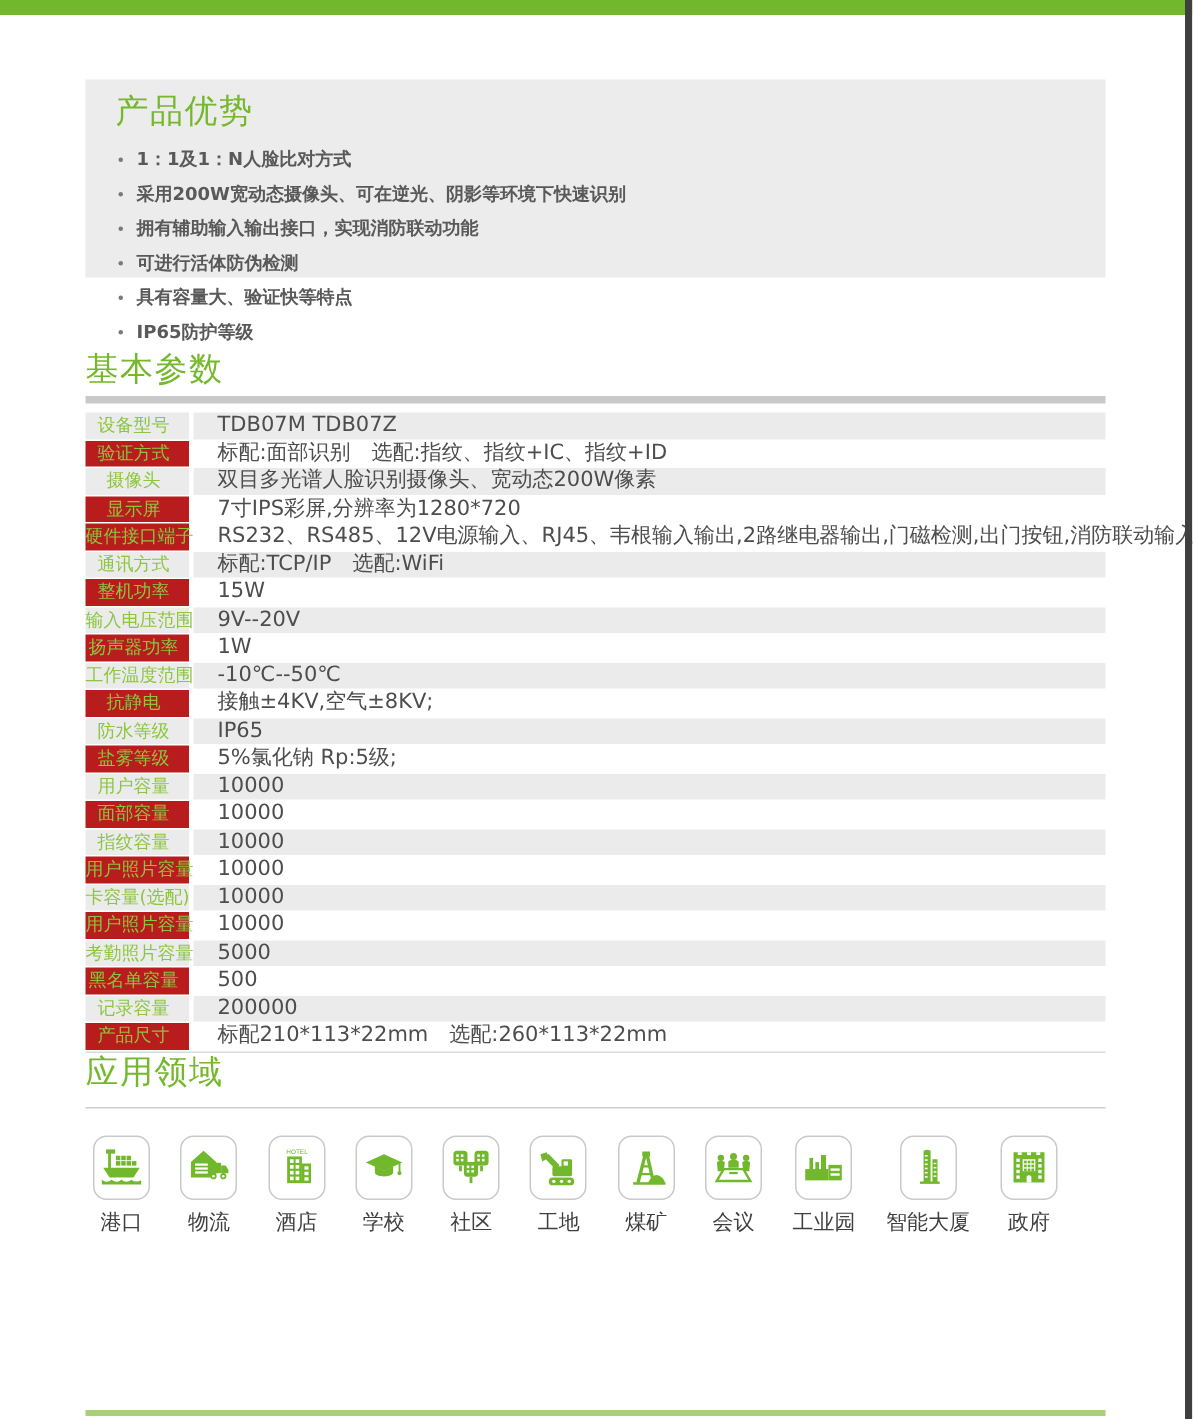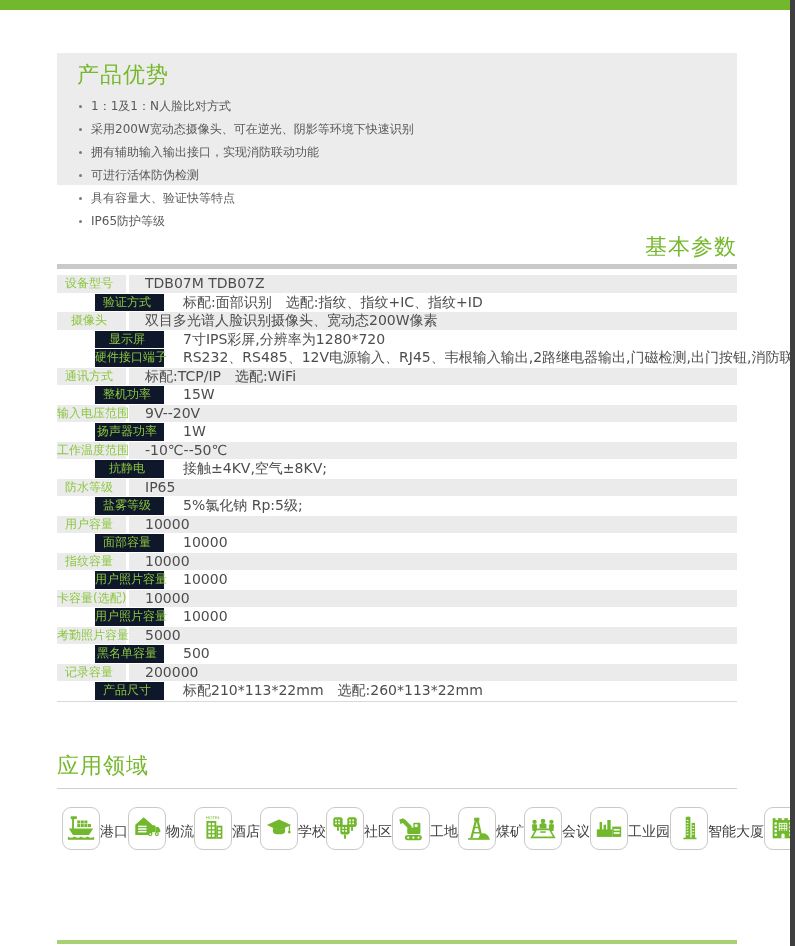--- a/index.html
+++ b/index.html
@@ -11,44 +11,44 @@
   .top-bar { width:795px; height:10px; background:#72b82c; }
   .right-edge { position:absolute; top:0; right:0; width:5px; height:946px; background:#3f3f3f; z-index:10; }
   .bottom-bar { position:absolute; left:57px; bottom:2px; width:680px; height:4px; background:#a7d173; }
 
   .content { margin-left:57px; width:680px; }
 
   
   .adv-box { margin-top:43px; background:#ececec; padding:8px 20px 2px 20px; height:132px; }
   .sec-title { font-size:22px; line-height:28px; color:#76b82d; font-weight:normal; letter-spacing:1px; }
   .adv-box .sec-title { margin-bottom:6px; }
-  .adv-list { list-style:none; }
+  .adv-list { list-style:none;font-weight:bold; }
   .adv-item { font-size:12px; line-height:23px; color:#595959; padding-left:14px; position:relative; }
   .adv-item::before { content:""; position:absolute; left:2px; top:10px; width:3px; height:3px; border-radius:50%; background:#7a7a7a; }
 
   
   .params { margin-top:48px; }
-  .params .sec-title { margin-bottom:3px;text-align:right; }
+  .params .sec-title { margin-bottom:3px; }
   .params-divider { height:5px; background:#c9c9c9; margin-bottom:6px; }
   .param-row { display:flex; height:17.5px; margin-bottom:1px; }
   .param-label {
     width:69px; padding-right:5px; text-align:center; font-size:12px; line-height:17.5px;
     color:#8cc63f; flex:none; white-space:nowrap; overflow:visible;
   }
   .param-value { flex:1; margin-left:3px; padding-left:16px; font-size:14px; line-height:17.5px; color:#4d4d4d; white-space:nowrap; }
   .param-row.row-gray .param-label, .param-row.row-gray .param-value { background:#ebebeb; }
-  .param-row.row-white .param-label { background:#0f172a;margin-left:38px; }
+  .param-row.row-white .param-label { background:#b91c1c; }
   .param-row.row-white .param-value { background:#ffffff; }
   .params-table { border-bottom:1px solid #d9d9d9; }
 
   
-  .apps { margin-top:50px; }
+  .apps { }
   .apps-divider { height:1px; background:#cfcfcf; margin-top:8px; }
   .apps-row { display:flex; justify-content:space-between; margin-top:18px; padding-left:5px; padding-right:32px; }
-  .app-item { display:flex; flex-direction:row; align-items:center; }
+  .app-item { display:flex; flex-direction:column; align-items:center; }
   .app-box {
     width:38px; height:43px; background:#fff; border:1px solid #c9c9c9; border-radius:9px;
     display:flex; align-items:center; justify-content:center; color:#72b82c;
   }
   .app-box svg { display:block; }
   .app-label { margin-top:7px; font-size:14px; line-height:17px; color:#3f3f3f; white-space:nowrap; }
 </style>
 </head>
 <body>
 

